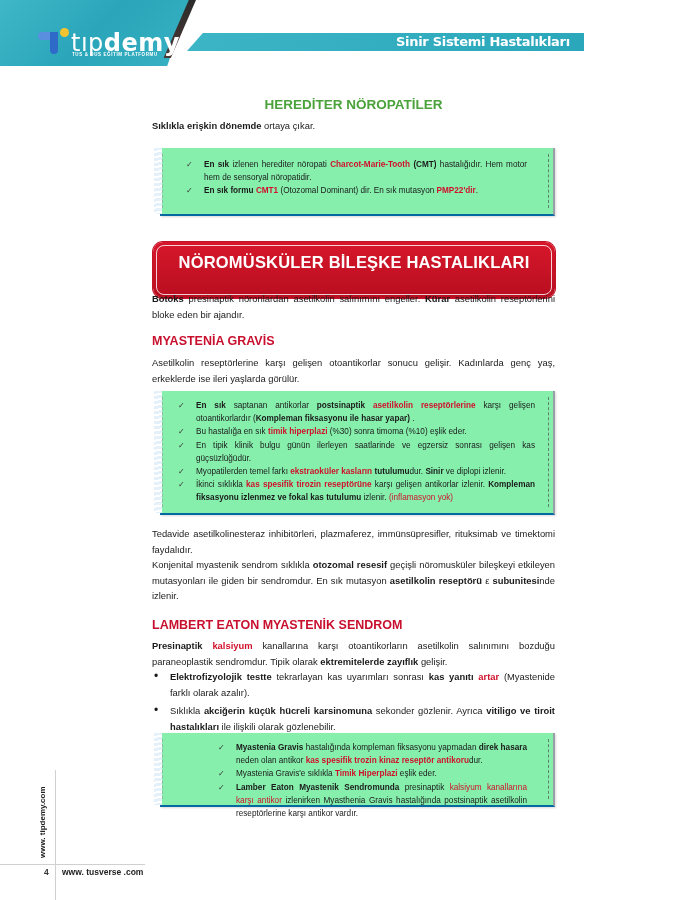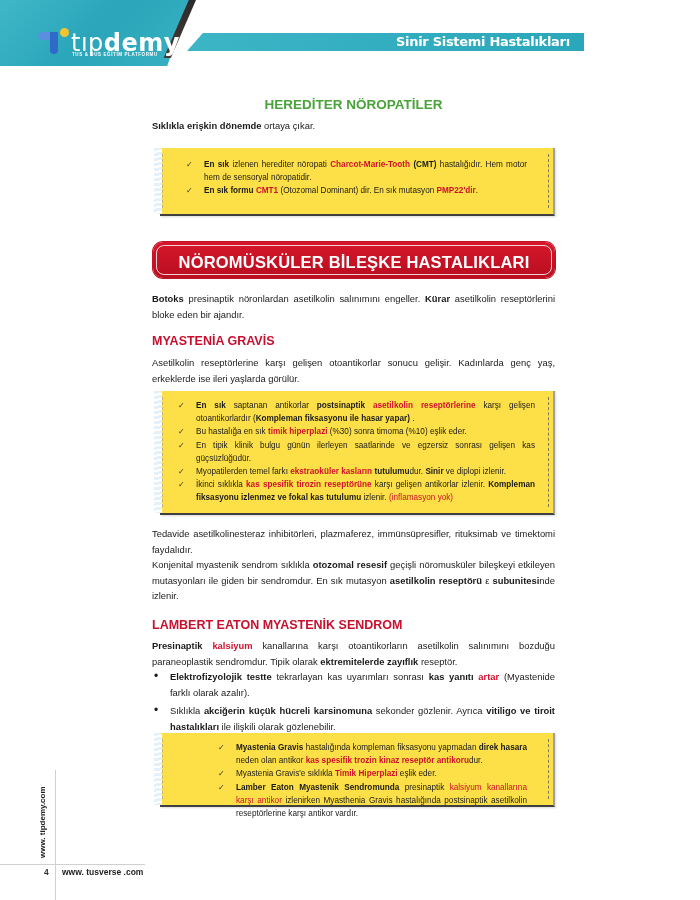--- a/index.html
+++ b/index.html
@@ -38,37 +38,37 @@
   
   .content { position: absolute; left: 152px; top: 0; width: 403px; font-size: 9.4px; line-height: 15.5px; }
   .h-green { position: absolute; left: 0; top: 97px; width: 403px; text-align: center; color: #4aa23a; font-weight: bold; font-size: 13.5px; }
   .p { position: absolute; left: 0; width: 403px; text-align: justify; }
   .b { font-weight: bold; }
   .r { color: #d0112b; font-weight: bold; }
   .rn { color: #d0112b; }
 
   .note {
     position: absolute; left: 160px; width: 395px;
-    background: #fde047;
+    background: #86efac;
     border-right: 2px solid #9aa0a6;
-    border-bottom: 2px solid #404040;
+    border-bottom: 2px solid #0369a1;
     box-shadow: 1px 1px 2px rgba(0,0,0,0.15);
   }
   .note::before {
     content: ""; position: absolute; left: -6px; top: 0; bottom: 0; width: 8px;
     background: repeating-linear-gradient(170deg, #e4f1fb 0 3px, #ffffff 3px 5px);
   }
   .note ul { list-style: none; padding: 0; }
   .note li { position: relative; padding-left: 18px; font-size: 8.2px; line-height: 13.2px; text-align: justify; }
   .note li::before { content: "\2713"; position: absolute; left: 0; top: 0; font-size: 8px; color: #333; }
   .note .scribble-l { position: absolute; left: 2px; top: 6px; bottom: 6px; width: 10px; border-left: 1px dashed #8f959a; opacity: 0.6; }
   .note .scribble-r { position: absolute; right: 4px; top: 6px; bottom: 6px; width: 6px; border-right: 1px dashed #4b5056; opacity: 0.7; }
 
   .banner {
-    position: absolute; left: 153px; top: 242px; width: 402px; height: 36px;
+    position: absolute; left: 153px; top: 242px; width: 402px; height: 56px;
     background: linear-gradient(180deg, #d7172b 0%, #b80e20 100%);
     border-radius: 10px;
     box-shadow: 0 0 0 1px #c41227;
   }
   .banner-inner {
     position: absolute; left: 3px; top: 3px; right: 3px; bottom: 3px;
     border: 1px solid rgba(255,255,255,0.8); border-radius: 8px;
     text-align: center; line-height: 32px; color: #ffffff; font-weight: bold; font-size: 16.5px; letter-spacing: 0.2px;
   }
 
@@ -137,21 +137,21 @@
     <li><span>Myopatilerden temel farkı </span><span class="r">ekstraoküler kasların</span><span> </span><span class="b">tutulumu</span><span>dur. </span><span class="b">Sinir</span><span> ve diplopi izlenir.</span></li>
     <li><span>İkinci sıklıkla </span><span class="r">kas spesifik tirozin reseptörüne</span><span> karşı gelişen antikorlar izlenir. </span><span class="b">Kompleman fiksasyonu izlenmez ve fokal kas tutulumu</span><span> izlenir. </span><span class="rn">(inflamasyon yok)</span></li>
   </ul>
 </div>
 
 <div class="content">
   <div class="p" style="top:526px;">Tedavide asetilkolinesteraz inhibitörleri, plazmaferez, immünsüpresifler, rituksimab ve timektomi faydalıdır.</div>
   <div class="p" style="top:557px;"><span>Konjenital myastenik sendrom sıklıkla </span><span class="b">otozomal resesif</span><span> geçişli nöromusküler bileşkeyi etkileyen mutasyonları ile giden bir sendromdur. En sık mutasyon </span><span class="b">asetilkolin reseptörü</span><span> ε </span><span class="b">subunitesi</span><span>nde izlenir.</span></div>
 
   <div class="h-red" style="top:618px;">LAMBERT EATON MYASTENİK SENDROM</div>
-  <div class="p" style="top:638px;"><span class="b">Presinaptik</span><span> </span><span class="r">kalsiyum</span><span> kanallarına karşı otoantikorların asetilkolin salınımını bozduğu paraneoplastik sendromdur. Tipik olarak </span><span class="b">ektremitelerde zayıflık</span><span> reseptör.</span></div>
+  <div class="p" style="top:638px;"><span class="b">Presinaptik</span><span> </span><span class="r">kalsiyum</span><span> kanallarına karşı otoantikorların asetilkolin salınımını bozduğu paraneoplastik sendromdur. Tipik olarak </span><span class="b">ektremitelerde zayıflık</span><span> gelişir.</span></div>
 
   <ul class="bullets" style="top:669px;">
     <li style="margin-bottom:3px;"><span class="b">Elektrofizyolojik testte</span><span> tekrarlayan kas uyarımları sonrası </span><span class="b">kas yanıtı</span><span> </span><span class="r">artar</span><span> (Myastenide farklı olarak azalır).</span></li>
     <li><span>Sıklıkla </span><span class="b">akciğerin küçük hücreli karsinomuna</span><span> sekonder gözlenir. Ayrıca </span><span class="b">vitiligo ve tiroit hastalıkları</span><span> ile ilişkili olarak gözlenebilir.</span></li>
   </ul>
 </div>
 
 <div class="note" style="top:733px; height:74px; padding:8px 26px 0 58px;">
   <div class="scribble-l"></div>
     <div class="scribble-r"></div>

